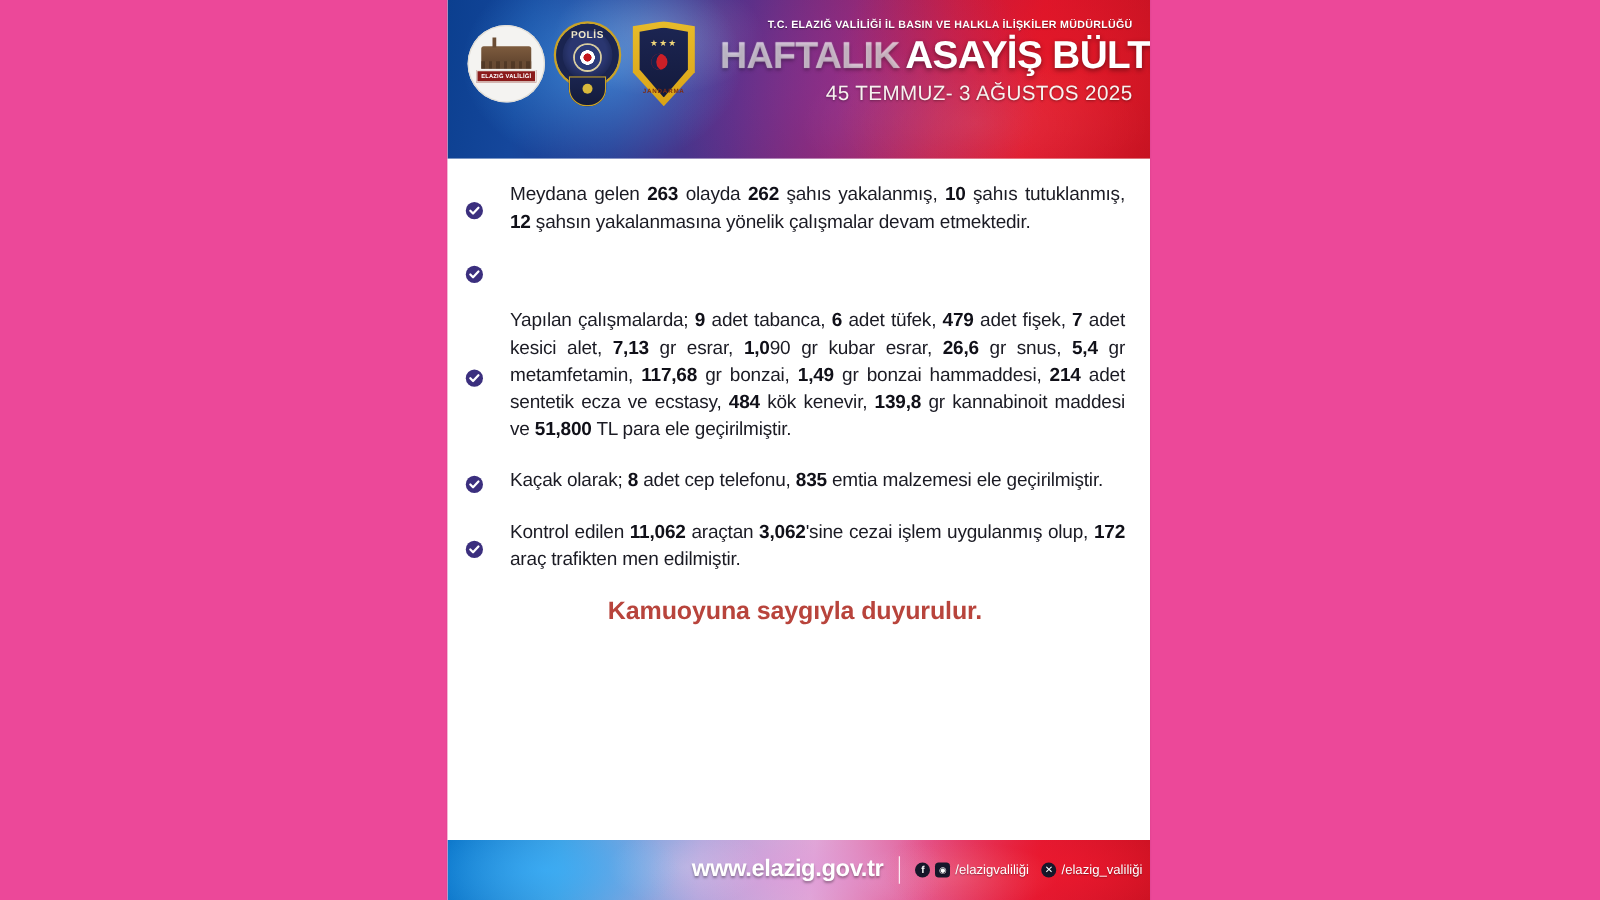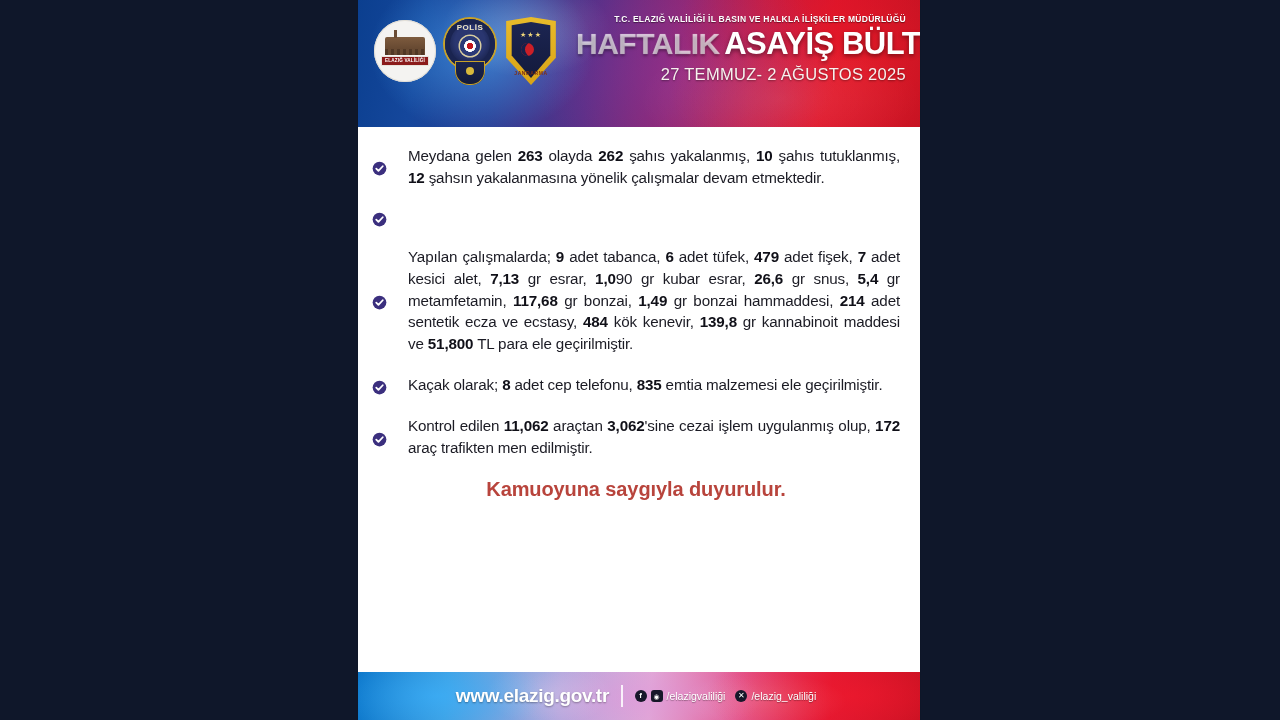--- a/index.html
+++ b/index.html
@@ -12,21 +12,21 @@
     overflow: hidden;
   }
   body {
     font-family: "Liberation Sans", "DejaVu Sans", sans-serif;
   }
 
   #stage {
     position: relative;
     width: 1280px;
     height: 720px;
-    background: #0f172a;
+    background: #ec4899;
     text-decoration: underline;
   }
 
   
   #poster {
     position: absolute;
     left: 358px;
     top: 0;
     width: 562px;
     height: 720px;
@@ -311,21 +311,21 @@
     flex: 0 0 48px;
     height: 48px;
     position: relative;
     background:
       radial-gradient(ellipse 150px 60px at 14% 50%, rgba(60,180,255,0.60), rgba(60,180,255,0) 72%),
       radial-gradient(ellipse 170px 60px at 50% 55%, rgba(225,150,220,0.50), rgba(225,150,220,0) 72%),
       radial-gradient(ellipse 200px 70px at 88% 50%, rgba(240,25,45,0.70), rgba(240,25,45,0) 74%),
       linear-gradient(95deg,#0a74c8 0%, #3f9fe0 16%, #b0a7dd 36%, #e0a9d6 52%, #e3568f 68%, #e01832 84%, #c21020 100%);
     display: flex;
     align-items: center;
-    justify-content: center;
+    justify-content: flex-end;
     gap: 12px;
     overflow: hidden;
   }
   .footer-band::after {
     content: "";
     position: absolute;
     inset: 0;
     background:
       radial-gradient(ellipse 90px 46px at 34% 45%, rgba(255,255,255,0.18), rgba(255,255,255,0) 70%),
       radial-gradient(ellipse 120px 40px at 72% 60%, rgba(255,255,255,0.14), rgba(255,255,255,0) 70%);
@@ -404,21 +404,21 @@
         </div>
 
       </div>
 
       <div class="header-text">
         <div class="header-sub">T.C. ELAZIĞ VALİLİĞİ İL BASIN VE HALKLA İLİŞKİLER MÜDÜRLÜĞÜ</div>
         <div class="header-title">
           <span class="t-light">HAFTALIK</span>
           <span class="t-bold">ASAYİŞ BÜLTENİ</span>
         </div>
-        <div class="header-date">27 TEMMUZ- 2 AĞUSTOS 2025</div>
+        <div class="header-date">45 TEMMUZ- 3 AĞUSTOS 2025</div>
       </div>
 
     </div>
 
     <div class="body-area">
       <div id="bullet-list">
           <div class="bullet-item">
             <span class="check-icon">
               <svg width="15" height="15" viewBox="0 0 24 24">
                 <circle cx="12" cy="12" r="11" fill="#3b2f7e"></circle>

